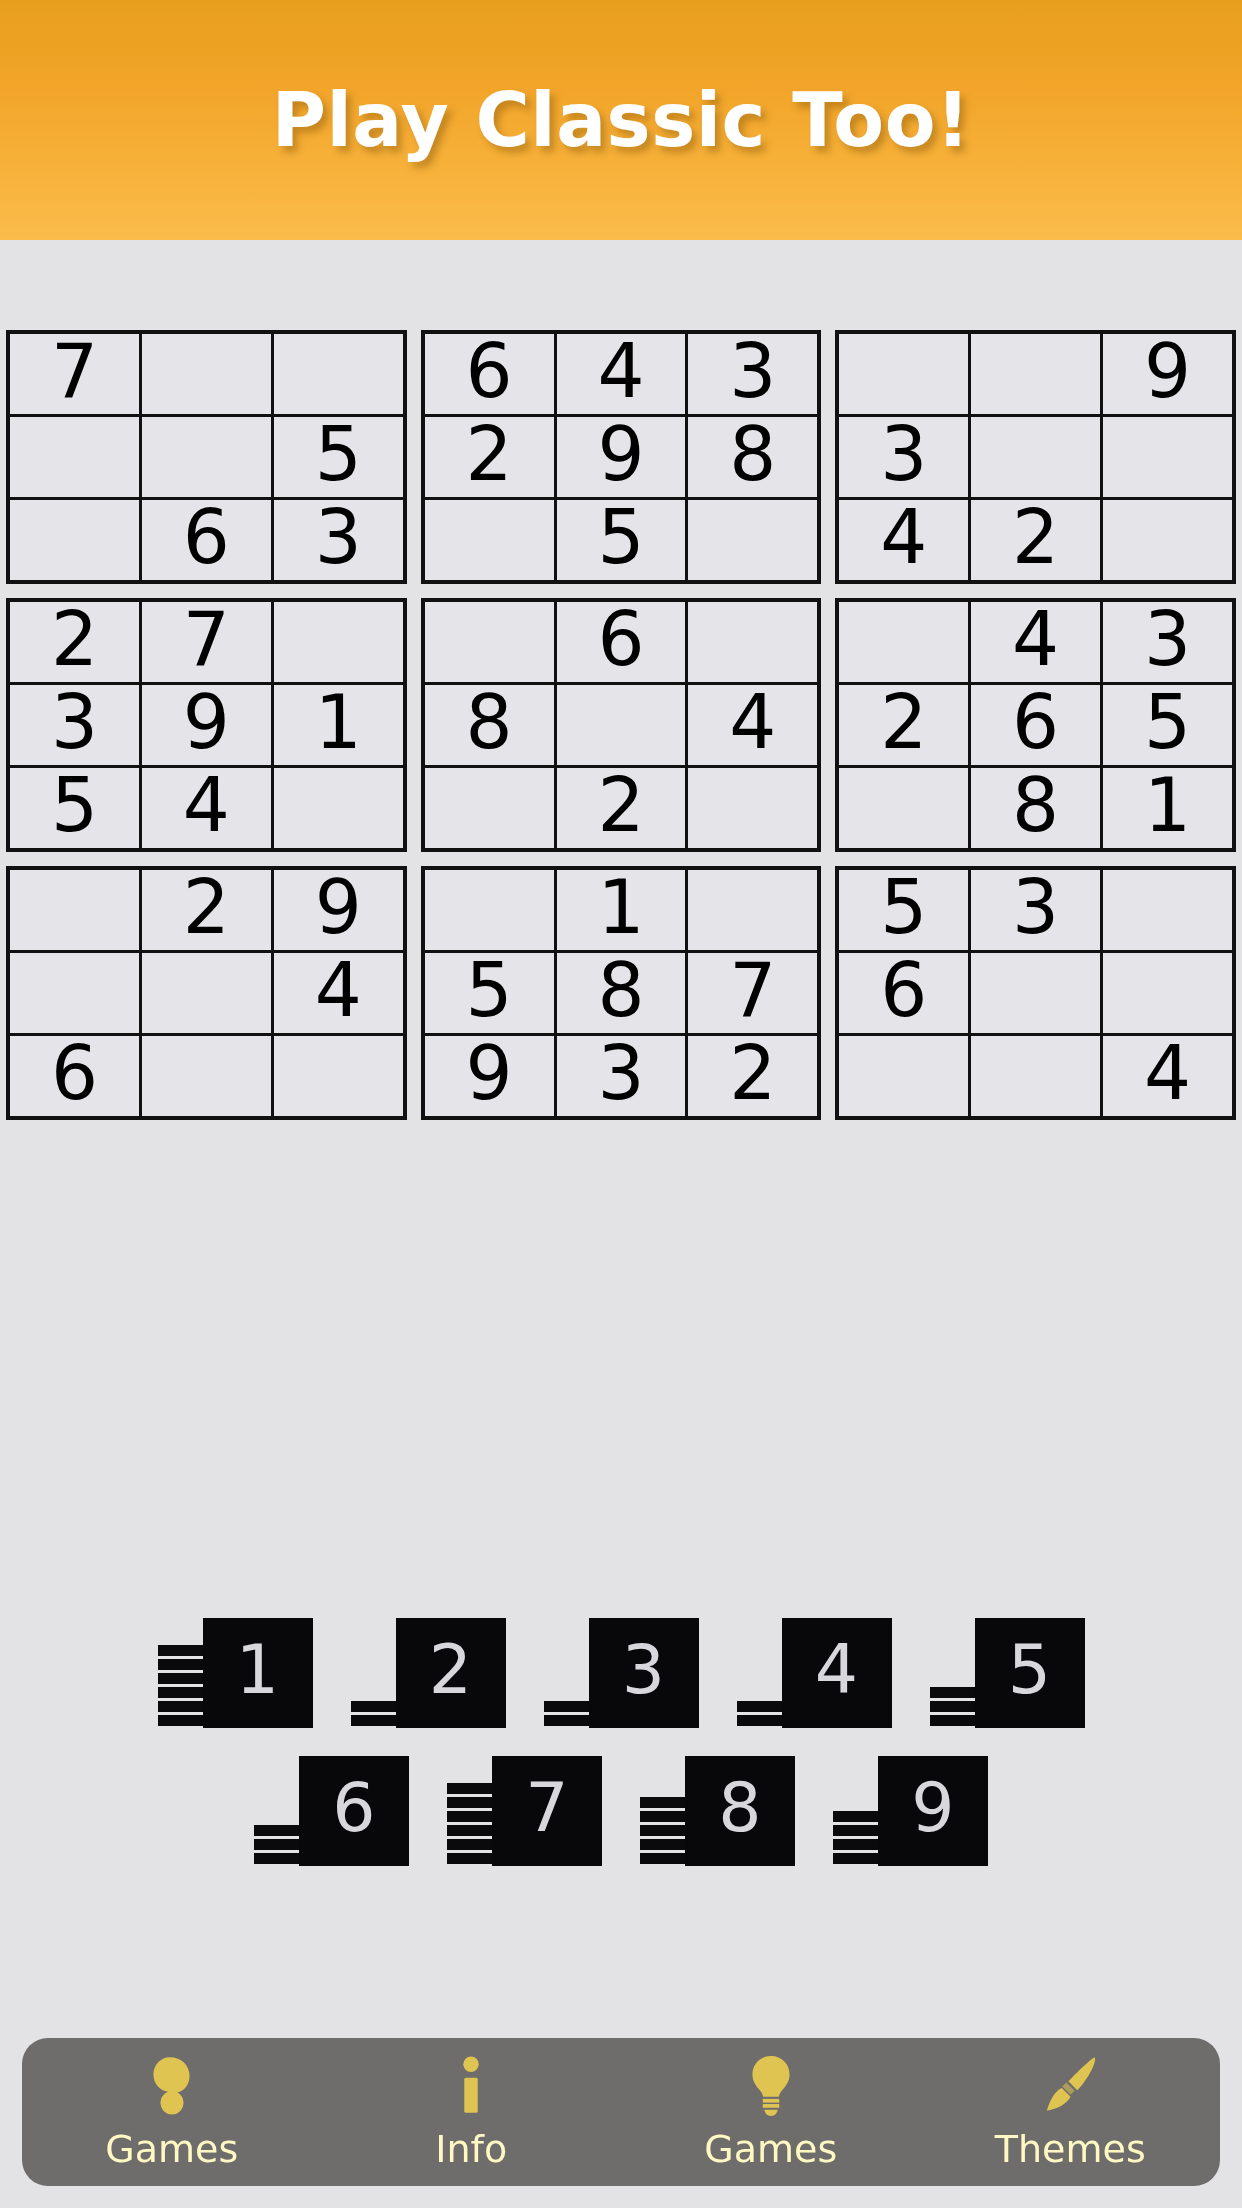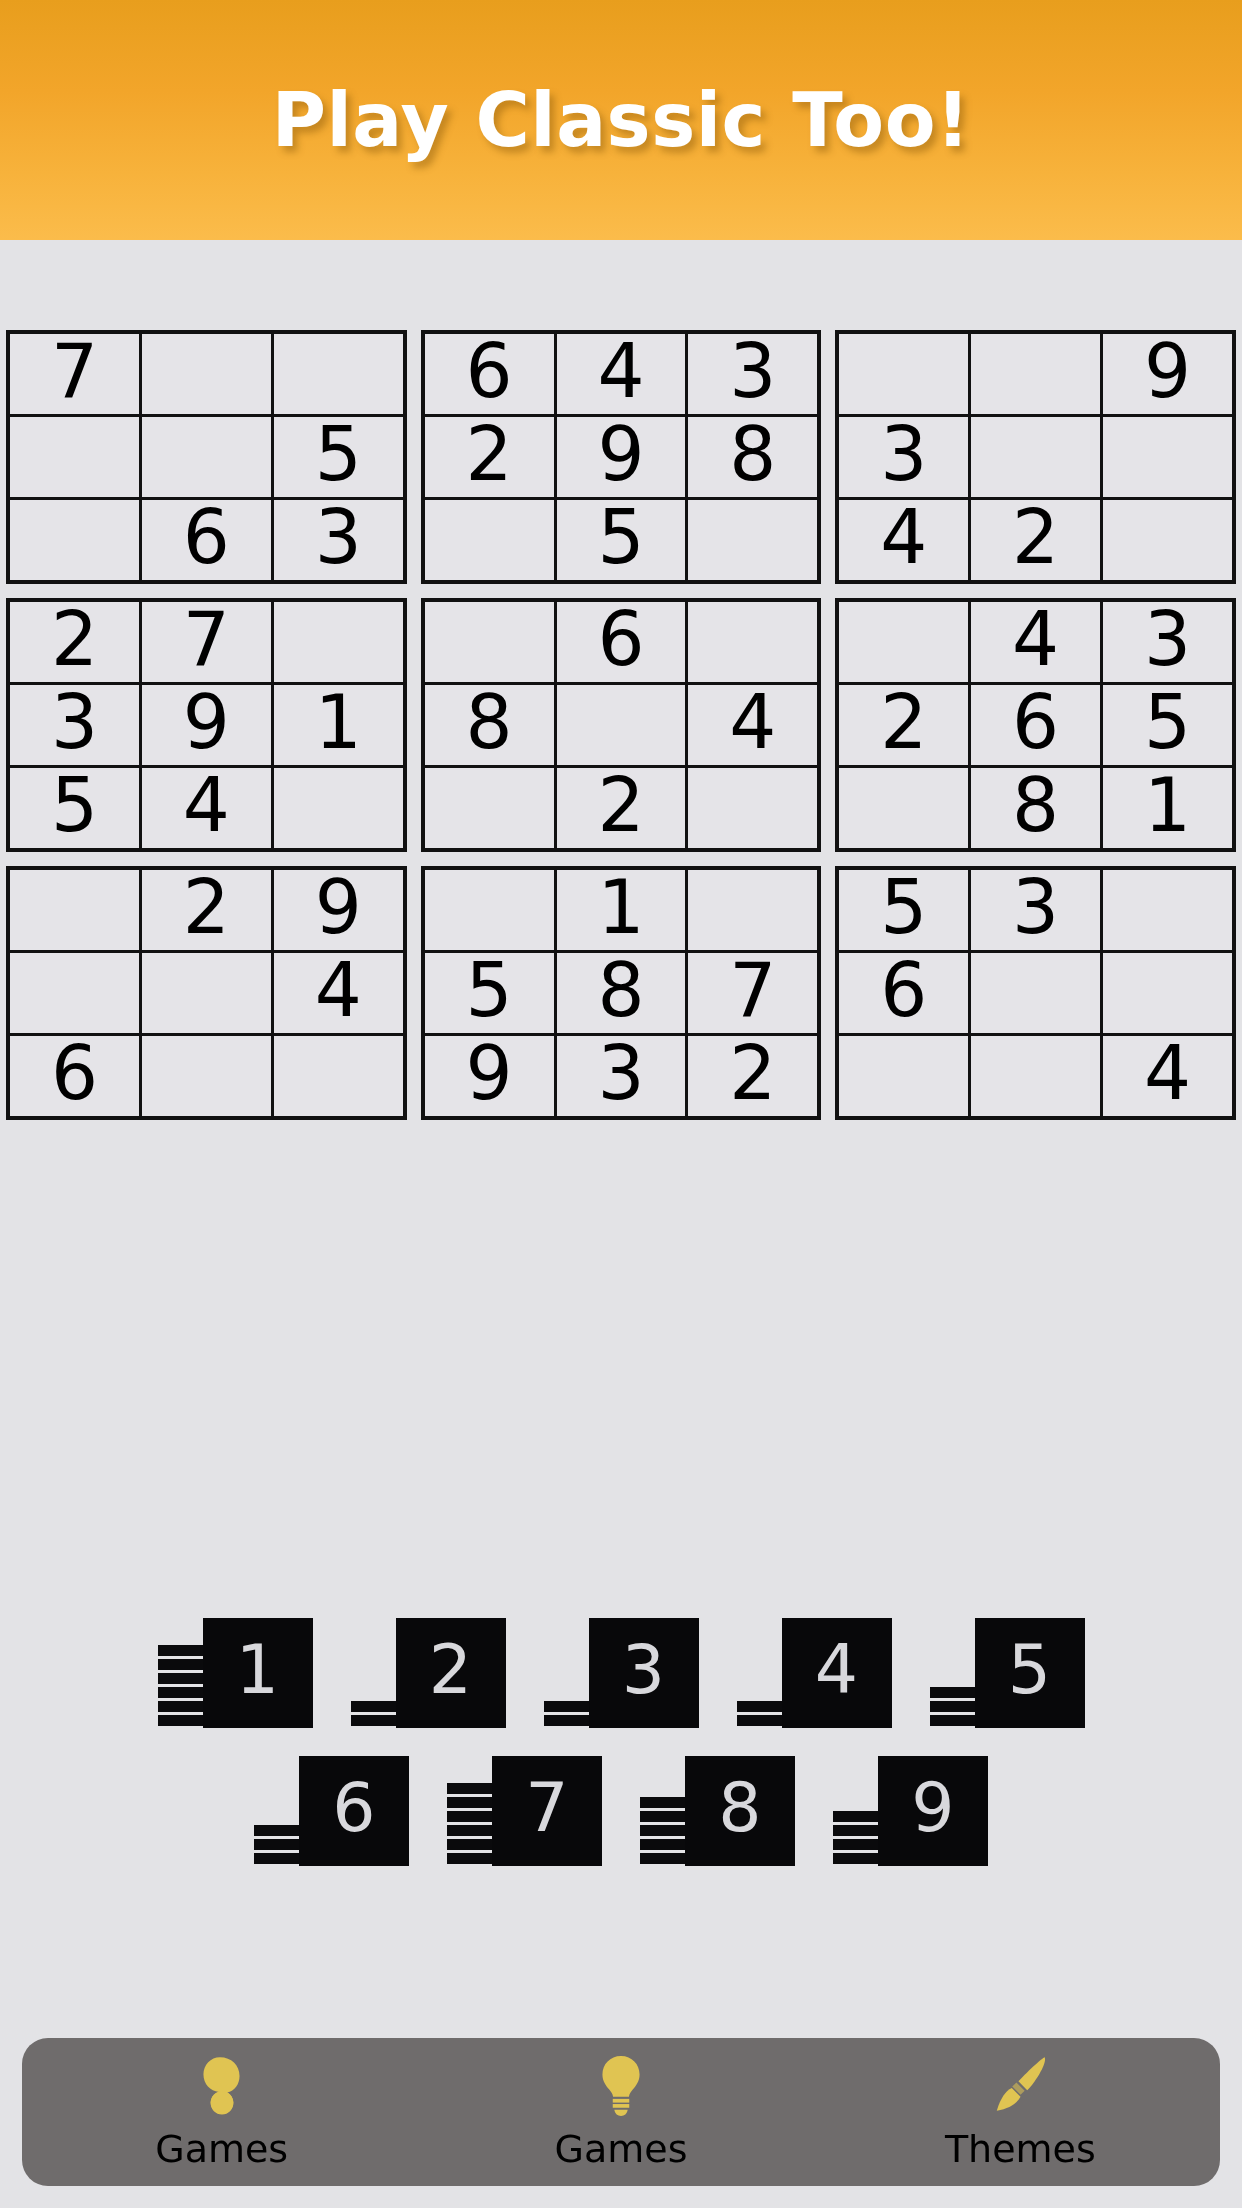--- a/index.html
+++ b/index.html
@@ -92,21 +92,21 @@
     border-radius: 26px;
     display: flex; align-items: center;
   }
   .nav-item {
     flex: 1; height: 100%;
     display: flex; flex-direction: column;
     align-items: center; justify-content: center;
     gap: 8px;
   }
   .nav-icon { height: 66px; display: flex; align-items: center; justify-content: center; }
-  .nav-label { color: #000000; font-size: 38px; font-family: "DejaVu Sans", sans-serif; }
+  .nav-label { color: #fef9c3; font-size: 38px; font-family: "DejaVu Sans", sans-serif; }
 </style>
 </head>
 <body>
 
 <div id="app">
 
   <div class="banner">
     <div class="banner-title">Play Classic Too!</div>
   </div>
 
@@ -299,20 +299,29 @@
 
   <div class="navbar" id="navbar">
       <div class="nav-item">
         <div class="nav-icon">
           <svg width="66" height="66" viewBox="0 0 64 64">
             <path d="M30 4c-9 0-16 7.4-16 16.6 0 9.6 6.6 16.3 15 17.2 -4.6 1.3 -8 5.6 -8 10.7 0 6.2 4.9 11.2 11 11.2s11-5 11-11.2c0-4.4-2.5-8.2-6-10.1 7.3-1.8 12-8.3 12-16.2C49 11.6 41 4 30 4z" fill="#e0c452"></path>
             <circle cx="32" cy="48" r="11" fill="#e0c452"></circle>
           </svg>
         </div>
         <div class="nav-label">Games</div>
+      </div>
+      <div class="nav-item">
+        <div class="nav-icon">
+          <svg width="66" height="66" viewBox="0 0 64 64">
+            <circle cx="32" cy="11" r="7.5" fill="#e0c452"></circle>
+            <rect x="25.5" y="24" width="13" height="34" rx="1.5" fill="#e0c452"></rect>
+          </svg>
+        </div>
+        <div class="nav-label">Info</div>
       </div>
       <div class="nav-item">
         <div class="nav-icon">
           <svg width="66" height="66" viewBox="0 0 64 64">
             <path d="M32 3C21.5 3 14 11 14 20.8c0 6.6 3.4 10.8 6.4 14.4 2.2 2.6 3.6 4.4 3.9 7.3h15.4c0.3-2.9 1.7-4.7 3.9-7.3 3-3.6 6.4-7.8 6.4-14.4C50 11 42.5 3 32 3z" fill="#e0c452"></path>
             <rect x="24" y="44.5" width="16" height="3.6" fill="#e0c452"></rect>
             <rect x="24" y="49.5" width="16" height="3.6" fill="#e0c452"></rect>
             <path d="M25.5 55h13c-0.8 4-3.2 6-6.5 6s-5.7-2-6.5-6z" fill="#e0c452"></path>
           </svg>
         </div>

